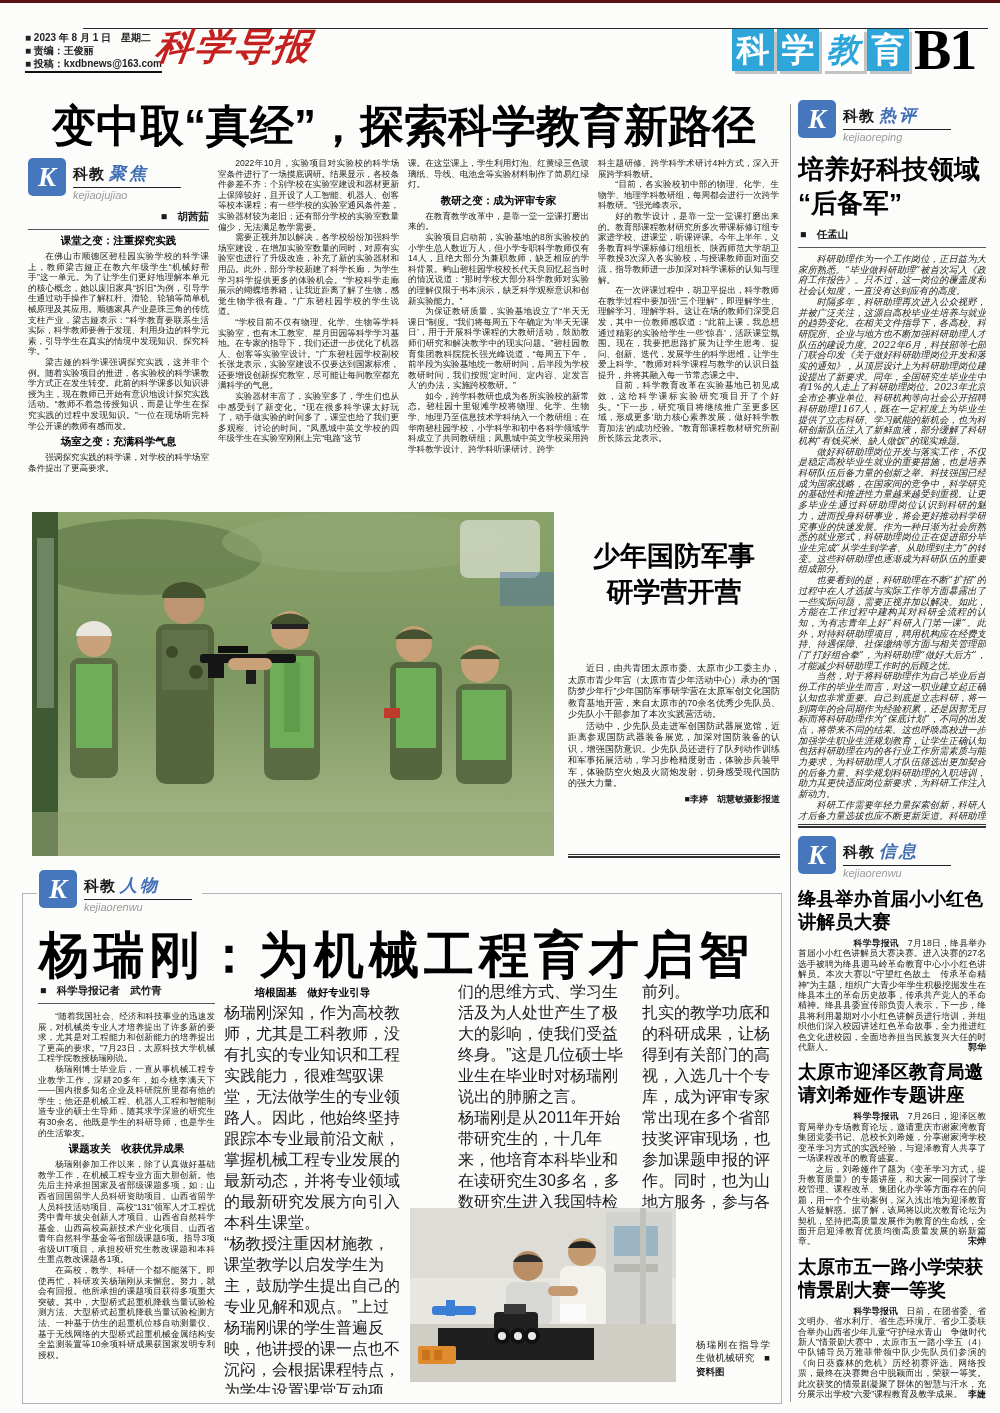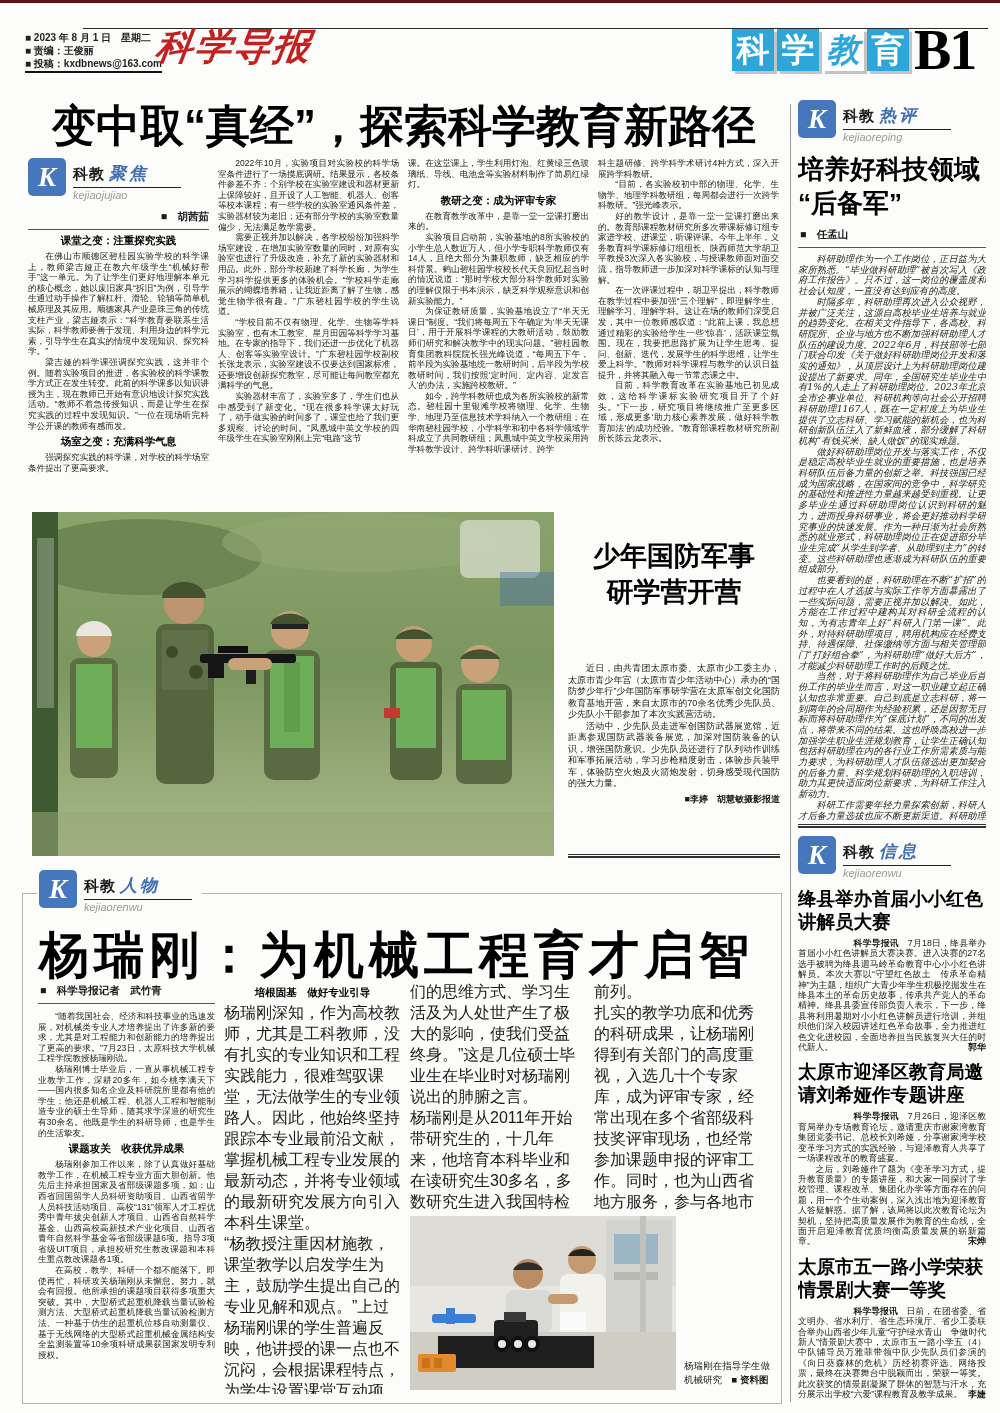--- a/index.html
+++ b/index.html
@@ -58,23 +58,23 @@
 
   
   .renwu-box { position:absolute; left:22px; top:893px; width:760px; height:511px; border:1px solid #b3b3b3; }
   .renwu-badge { position:absolute; left:14px; top:-24px; background:#fcfcfa; padding:0 10px 2px 2px; }
   .renwu-headline { position:absolute; left:16px; top:28px; width:732px; font-size:50px; font-weight:900;
                     white-space:nowrap; letter-spacing:5px; color:#000; }
   .renwu-cols { position:absolute; left:15px; top:88px; width:732px; height:412px; display:flex; gap:9px; }
   .rcol { width:177px; flex:none; overflow:hidden; }
   .rcol .byline { margin:2px 0 7px; }
   .renwu-right { width:360px; flex:none; position:relative; }
-  .tcols { display:flex; gap:9px; height:230px; overflow:hidden; }
+  .tcols { display:flex; gap:9px; height:230px; overflow:hidden;margin-left:48px; }
   .tcol { width:175px; flex:none; overflow:hidden; }
-  .renwu-photo-row { position:absolute; left:0; top:234px; width:360px; height:174px; display:flex; gap:8px; }
+  .renwu-photo-row { position:absolute; left:0; top:226px; width:360px; height:174px; display:flex; gap:20px; }
   .photo-lab { width:266px; height:174px; flex:none; }
   .lab-caption { width:86px; display:flex; flex-direction:column; justify-content:flex-end; padding-bottom:4px; }
   .lab-caption p { font-size:9.5px; line-height:13.5px; text-align:justify; }
   .lab-caption .credit { font-weight:bold; }
 
   
   .vdiv { position:absolute; left:790px; top:104px; height:1298px; width:1px; background:#999; }
   .side { position:absolute; left:798px; top:100px; width:188px; height:1306px; overflow:hidden; }
   .reping-headline { font-size:26px; font-weight:900; line-height:34px; margin-top:9px; color:#000; }
   .side .byline { margin:8px 0 6px; }

